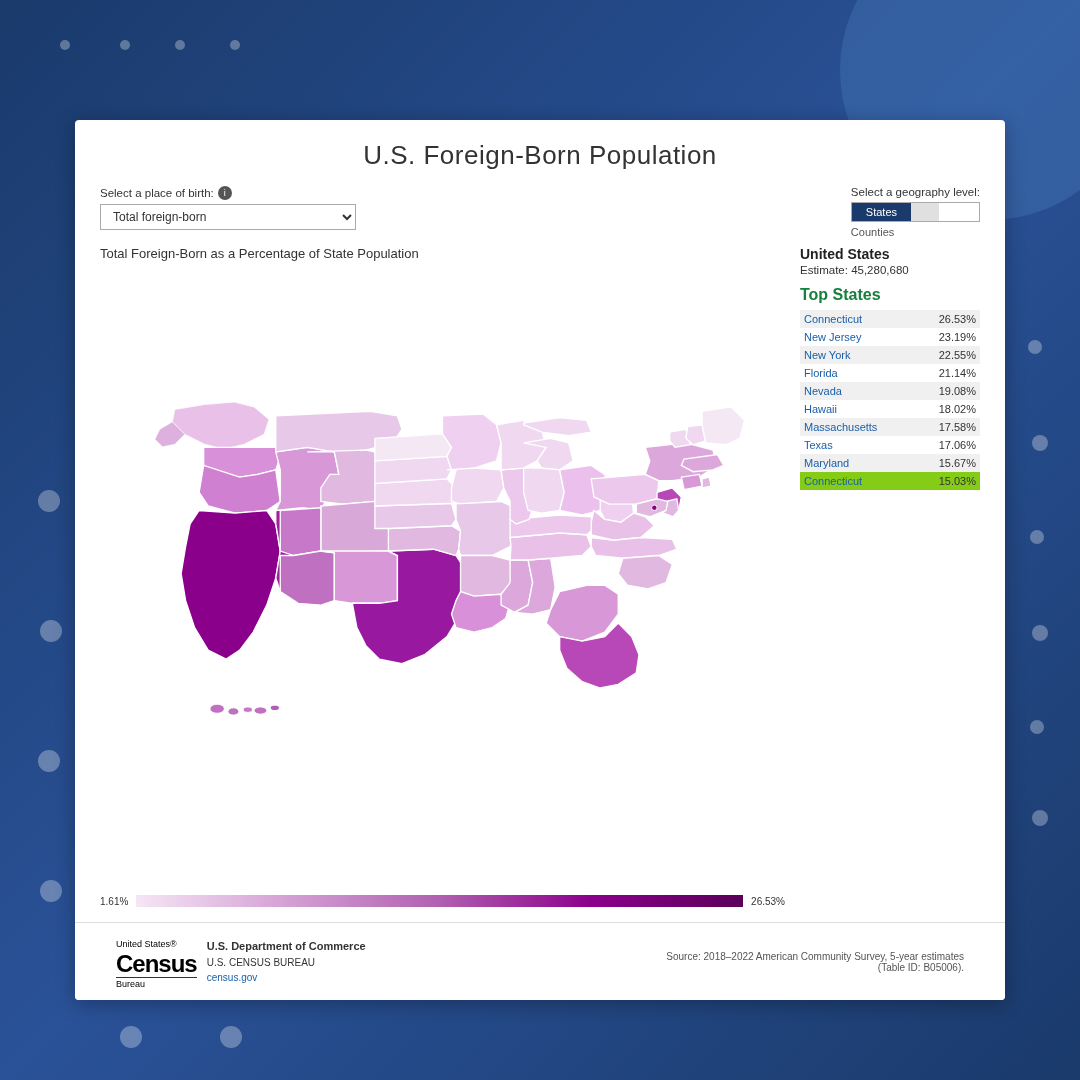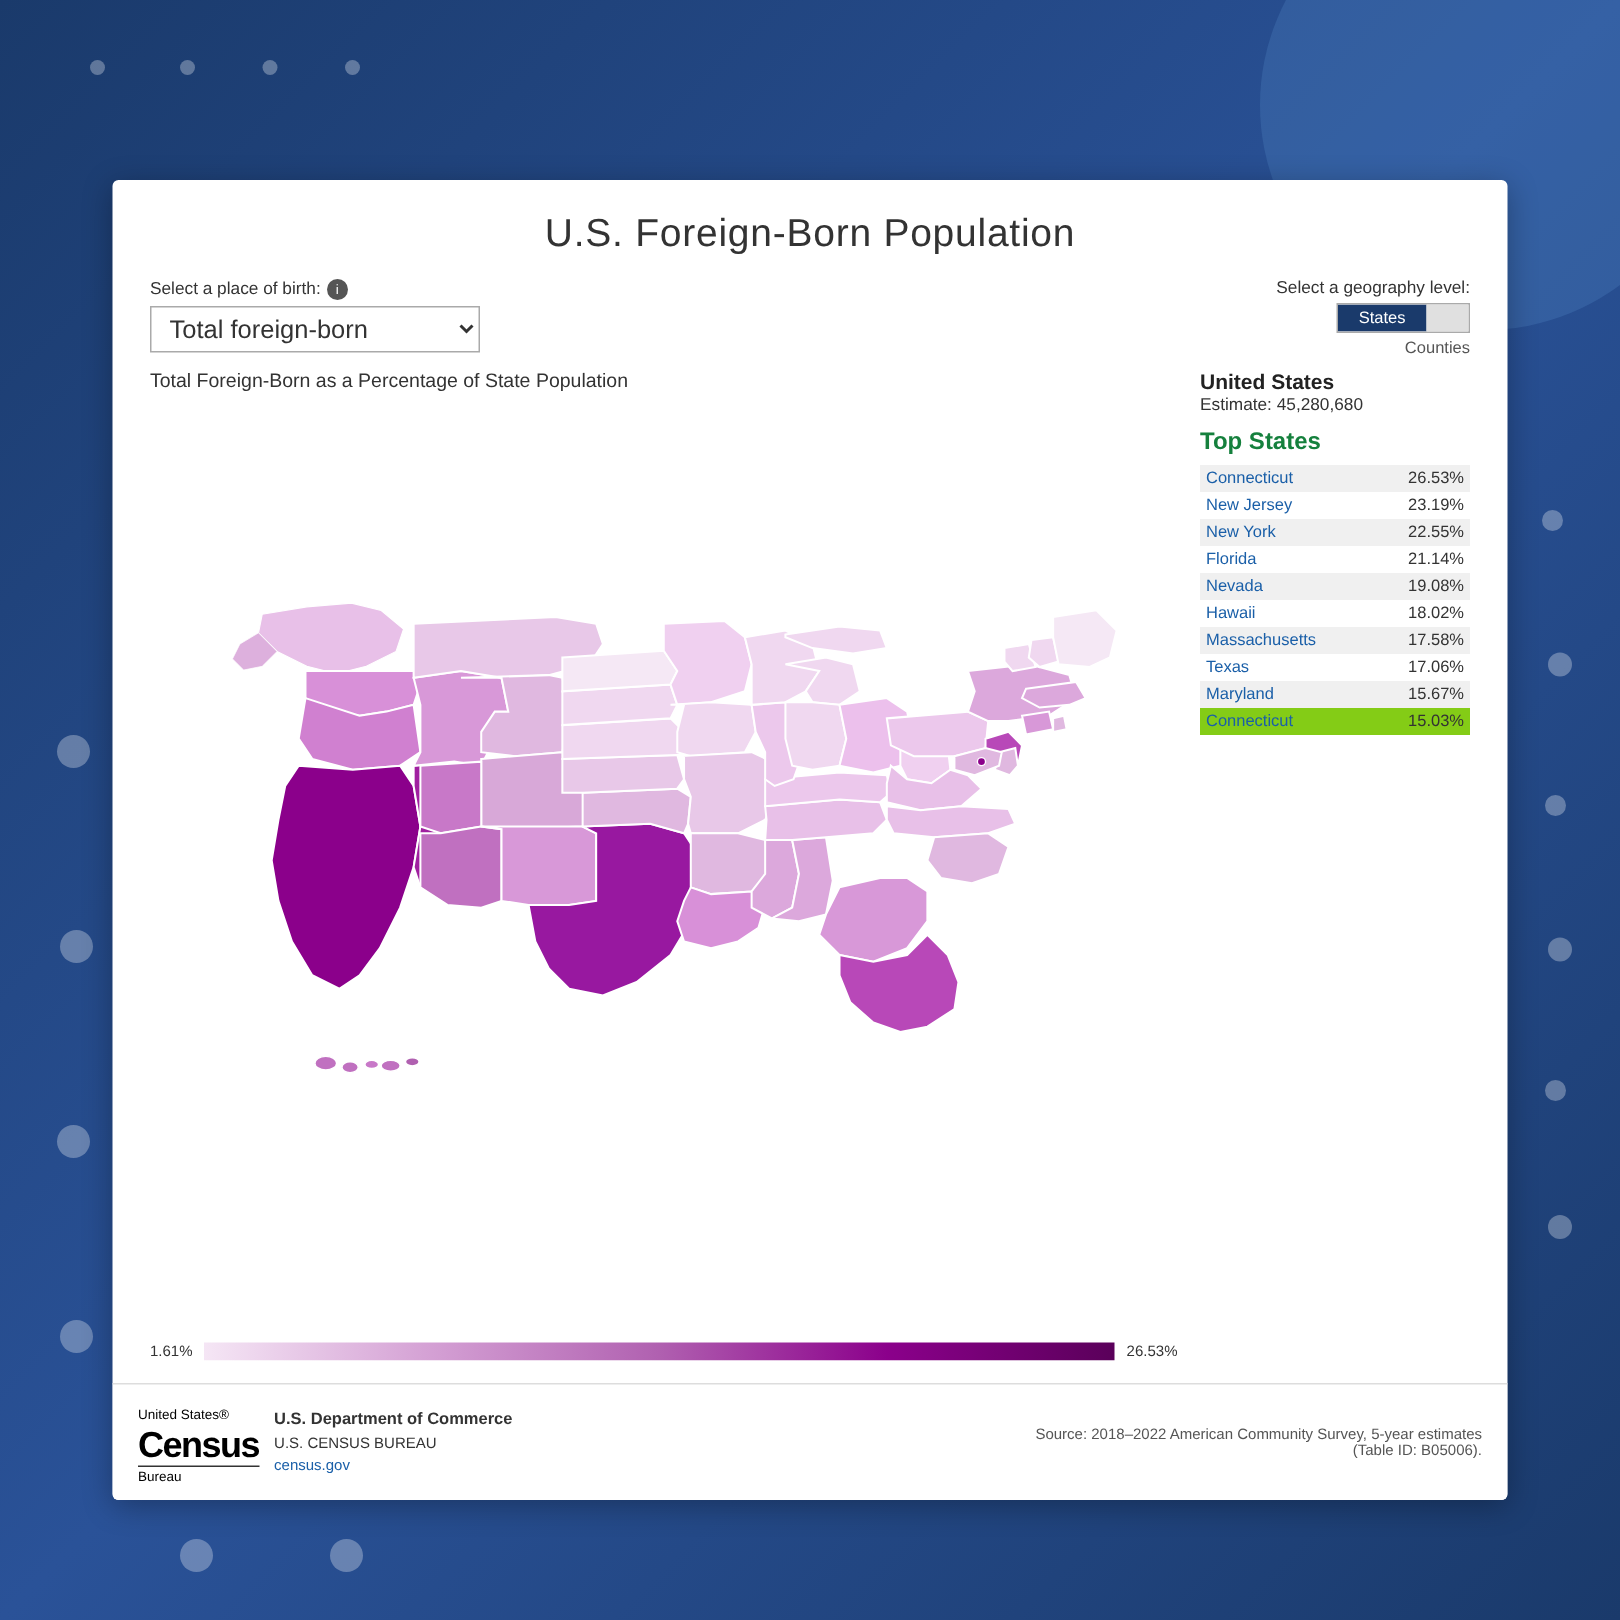--- a/index.html
+++ b/index.html
@@ -114,32 +114,31 @@
       border-radius: 50%;
       color: white;
       font-size: 9px;
       display: inline-flex;
       align-items: center;
       justify-content: center;
       cursor: pointer;
     }
 
     .place-select {
-      width: 220px;
+      width: 256px;
       padding: 4px 8px;
       border: 1px solid #aaa;
-      font-size: 17px;
+      font-size: 12px;
       color: #333;
       background: white;
     }
 
     .geo-level-section {
       display: flex;
       flex-direction: column;
-      align-items: flex-end;
       gap: 4px;
     }
 
     .geo-toggle {
       display: flex;
       border: 1px solid #aaa;
       overflow: hidden;
     }
 
     .geo-btn {
@@ -251,21 +250,21 @@
 
     .state-row:nth-child(odd) {
       background: #f0f0f0;
     }
 
     .state-name { color: #1a5fa8; }
     .state-pct { color: #333; }
 
     .footer {
       border-top: 1px solid #ddd;
-      padding: 10px 17px;
+      padding: 10px 41px;
       display: flex;
       align-items: center;
       justify-content: space-between;
       background: white;
     }
 
     .census-logo {
       display: flex;
       align-items: center;
       gap: 10px;

